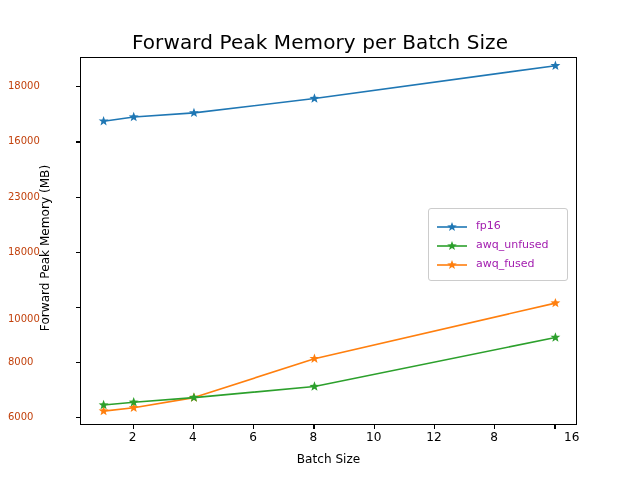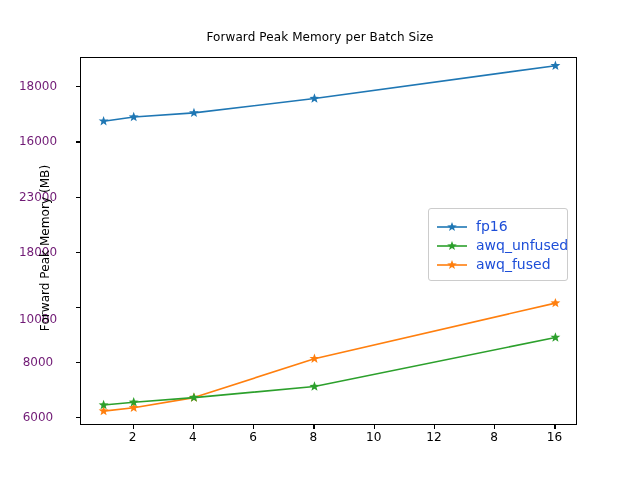--- a/index.html
+++ b/index.html
@@ -20,21 +20,21 @@
     height: 480px;
     background: #ffffff;
   }
   
   #chart-title {
     position: absolute;
     left: 0;
     top: 30px;
     width: 640px;
     text-align: center;
-    font-size: 12px;
+    font-size: 20px;
     color: #000000;
     letter-spacing: 0.1px;
   }
   
   #plot-area {
     position: absolute;
     left: 80px;
     top: 57px;
     width: 497px;
     height: 368px;
@@ -48,23 +48,23 @@
     top: 0;
     width: 497px;
     height: 368px;
     display: block;
   }
   
   .ytick-label {
     position: absolute;
     right: 0;
     width: 60px;
-    text-align: center;
-    font-size: 12px;
-    color: #701a75;
+    text-align: left;
+    font-size: 10px;
+    color: #c2410c;
     line-height: 1;
     transform: translateY(-50%);
   }
   .ytick-mark {
     position: absolute;
     left: 76px;
     width: 4px;
     height: 1.1px;
     background: #000000;
   }
@@ -123,22 +123,22 @@
     align-items: center;
     height: 19px;
   }
   .legend-swatch {
     width: 32px;
     height: 14px;
     flex: 0 0 32px;
     margin-right: 8px;
   }
   .legend-label {
-    font-size: 14px;
-    color: #1d4ed8;
+    font-size: 11px;
+    color: #a21caf;
     white-space: nowrap;
   }
 </style>
 </head>
 <body>
 
 <div id="figure">
 
   <div id="chart-title">Forward Peak Memory per Batch Size</div>
 
@@ -166,21 +166,21 @@
       <div class="xtick-label" style="left: 253.197px;">6</div>
       <div class="xtick-mark" style="left: 253.197px;"></div>
       <div class="xtick-label" style="left: 313.439px;">8</div>
       <div class="xtick-mark" style="left: 313.439px;"></div>
       <div class="xtick-label" style="left: 373.682px;">10</div>
       <div class="xtick-mark" style="left: 373.682px;"></div>
       <div class="xtick-label" style="left: 433.924px;">12</div>
       <div class="xtick-mark" style="left: 433.924px;"></div>
       <div class="xtick-label" style="left: 494.167px;">8</div>
       <div class="xtick-mark" style="left: 494.167px;"></div>
-      <div class="xtick-label" style="left: 554.409px;">16</div>
+      <div class="xtick-label" style="left: 554.409px; text-align: right;">16</div>
       <div class="xtick-mark" style="left: 554.409px;"></div>
     </div>
 
   <div id="plot-area">
     <svg id="plot-svg" viewBox="0 0 497 368" preserveAspectRatio="none">
         <polyline points="22.59,63.17 52.71,59.03 112.95,54.90 233.44,40.55 474.41,7.72" fill="none" stroke="#1f77b4" stroke-width="1.6" stroke-linejoin="round"></polyline>
         <path d="M22.59,57.97L23.87,61.41L27.54,61.57L24.67,63.85L25.65,67.38L22.59,65.36L19.53,67.38L20.51,63.85L17.65,61.57L21.31,61.41Z" fill="#1f77b4"></path>
         <path d="M52.71,53.83L54.00,57.27L57.66,57.43L54.79,59.71L55.77,63.24L52.71,61.22L49.66,63.24L50.64,59.71L47.77,57.43L51.43,57.27Z" fill="#1f77b4"></path>
         <path d="M112.95,49.70L114.24,53.13L117.90,53.29L115.03,55.57L116.01,59.10L112.95,57.08L109.90,59.10L110.88,55.57L108.01,53.29L111.67,53.13Z" fill="#1f77b4"></path>
         <path d="M233.44,35.35L234.72,38.78L238.38,38.94L235.52,41.23L236.50,44.76L233.44,42.74L230.38,44.76L231.36,41.23L228.49,38.94L232.16,38.78Z" fill="#1f77b4"></path>
@@ -193,20 +193,21 @@
         <path d="M474.41,239.90L475.69,243.34L479.35,243.50L476.49,245.78L477.47,249.31L474.41,247.29L471.35,249.31L472.33,245.78L469.46,243.50L473.13,243.34Z" fill="#ff7f0e"></path>
         <polyline points="22.59,347.03 52.71,344.28 112.95,339.59 233.44,328.55 474.41,279.45" fill="none" stroke="#2ca02c" stroke-width="1.6" stroke-linejoin="round"></polyline>
         <path d="M22.59,341.83L23.87,345.27L27.54,345.43L24.67,347.71L25.65,351.24L22.59,349.22L19.53,351.24L20.51,347.71L17.65,345.43L21.31,345.27Z" fill="#2ca02c"></path>
         <path d="M52.71,339.08L54.00,342.51L57.66,342.67L54.79,344.95L55.77,348.48L52.71,346.46L49.66,348.48L50.64,344.95L47.77,342.67L51.43,342.51Z" fill="#2ca02c"></path>
         <path d="M112.95,334.39L114.24,337.82L117.90,337.98L115.03,340.26L116.01,343.79L112.95,341.77L109.90,343.79L110.88,340.26L108.01,337.98L111.67,337.82Z" fill="#2ca02c"></path>
         <path d="M233.44,323.35L234.72,326.78L238.38,326.94L235.52,329.23L236.50,332.76L233.44,330.74L230.38,332.76L231.36,329.23L228.49,326.94L232.16,326.78Z" fill="#2ca02c"></path>
         <path d="M474.41,274.25L475.69,277.68L479.35,277.84L476.49,280.12L477.47,283.66L474.41,281.63L471.35,283.66L472.33,280.12L469.46,277.84L473.13,277.68Z" fill="#2ca02c"></path>
       </svg>
   </div>
 
+  <div id="xlabel">Batch Size</div>
   <div id="ylabel">Forward Peak Memory (MB)</div>
 
   <div id="legend">
     <div class="legend-row">
       <span class="legend-swatch"><svg width="32" height="14" viewBox="0 0 32 14">
             <line x1="1" y1="7" x2="31" y2="7" stroke="#1f77b4" stroke-width="1.6"></line>
             <path d="M16.00,2.00L17.23,5.30L20.76,5.45L18.00,7.65L18.94,11.05L16.00,9.10L13.06,11.05L14.00,7.65L11.24,5.45L14.77,5.30Z" fill="#1f77b4"></path>
           </svg></span>
       <span class="legend-label">fp16</span>
     </div>

